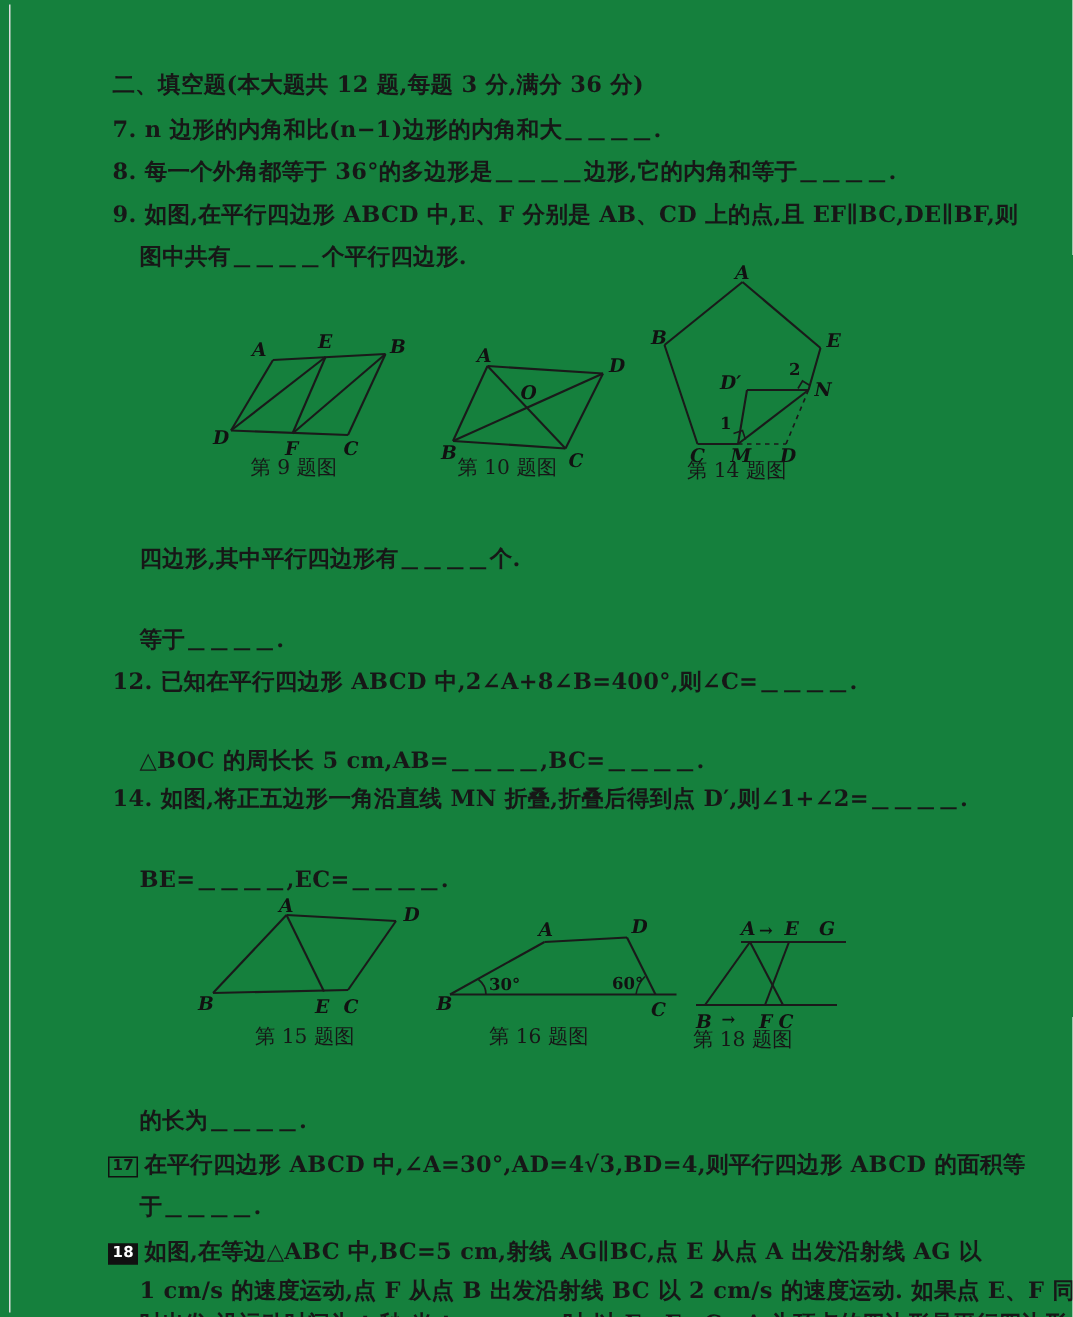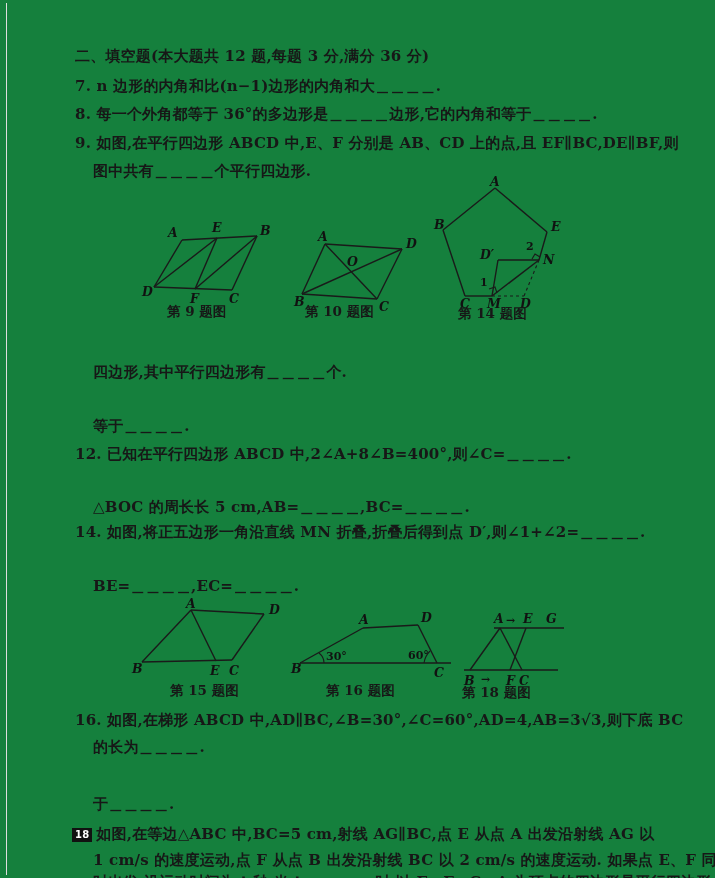--- a/index.html
+++ b/index.html
@@ -11,21 +11,21 @@
   .line{
     position:absolute;font-size:15px;font-weight:bold;white-space:nowrap;
     letter-spacing:.2px;line-height:20px;
   }
   .numbox{
     display:inline-block;vertical-align:1px;border:1.5px solid #111;
     font-family:"DejaVu Sans","Liberation Sans",sans-serif;
     font-size:10px;line-height:12px;padding:0 2px;margin-right:4px;font-weight:bold;
   }
   .numbox.filled{background:#111;color:#fff;text-align:center;}
-  .figcap{position:absolute;font-size:13.5px;font-weight:bold;white-space:nowrap;text-align:right;}
+  .figcap{position:absolute;font-size:13.5px;font-weight:normal;white-space:nowrap;text-align:right;}
   .fig{position:absolute;}
   .fig line,.fig path{stroke:#1a1a1a;stroke-width:1.4;fill:none;}
   .fig path.thin{stroke-width:1.1;}
   .fig line.dash{stroke-dasharray:3,3;stroke-width:1.1;}
   .fig text{
     font-family:"DejaVu Serif","Liberation Serif",serif;font-style:italic;
     font-weight:bold;font-size:12.5px;fill:#111;
   }
   .fig text.up{font-style:normal;font-size:11px;}
 </style>
@@ -41,23 +41,25 @@
   <div class="line" style="left:75px;top:133px">9. 如图,在平行四边形 ABCD 中,E、F 分别是 AB、CD 上的点,且 EF∥BC,DE∥BF,则</div>
   <div class="line" style="left:93px;top:161px">图中共有＿＿＿＿个平行四边形.</div>
 
   <div class="line" style="left:93px;top:362px">四边形,其中平行四边形有＿＿＿＿个.</div>
   <div class="line" style="left:93px;top:416px">等于＿＿＿＿.</div>
   <div class="line" style="left:75px;top:444px">12. 已知在平行四边形 ABCD 中,2∠A+8∠B=400°,则∠C=＿＿＿＿.</div>
   <div class="line" style="left:93px;top:497px">△BOC 的周长长 5 cm,AB=＿＿＿＿,BC=＿＿＿＿.</div>
   <div class="line" style="left:75px;top:522px">14. 如图,将正五边形一角沿直线 MN 折叠,折叠后得到点 D′,则∠1+∠2=＿＿＿＿.</div>
   <div class="line" style="left:93px;top:576px">BE=＿＿＿＿,EC=＿＿＿＿.</div>
 
-  <div class="line" style="left:75px;top:710px">16. 如图,在梯形 ABCD 中,AD∥BC,∠B=30°,∠C=60°,AD=4,AB=3√3,则下底 BC</div>
   <div class="line" style="left:93px;top:737px">的长为＿＿＿＿.</div>
 
+  <div class="line" style="left:72px;top:766px">
+    <span class="numbox">17</span><span>在平行四边形 ABCD 中,∠A=30°,AD=4√3,BD=4,则平行四边形 ABCD 的面积等</span>
+  </div>
   <div class="line" style="left:93px;top:794px">于＿＿＿＿.</div>
 
   <div class="line" style="left:72px;top:824px">
     <span class="numbox filled">18</span><span>如图,在等边△ABC 中,BC=5 cm,射线 AG∥BC,点 E 从点 A 出发沿射线 AG 以</span>
   </div>
   <div class="line" style="left:93px;top:850px">1 cm/s 的速度运动,点 F 从点 B 出发沿射线 BC 以 2 cm/s 的速度运动. 如果点 E、F 同</div>
   <div class="line" style="left:93px;top:872px">时出发,设运动时间为 t 秒,当 t=＿＿＿＿时,以 E、F、C、A 为顶点的四边形是平行四边形</div>
 
   <svg class="fig" style="left:140px;top:222px" width="135" height="85">
     <line x1="42" y1="18" x2="117" y2="14"></line>

